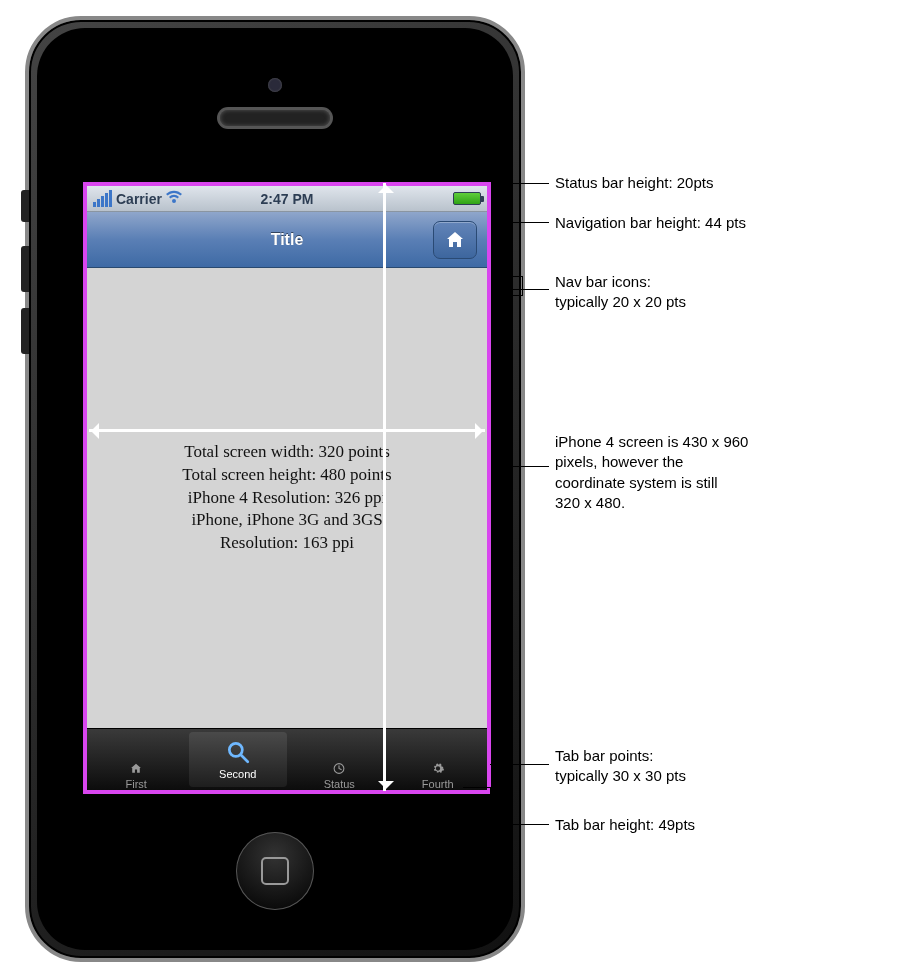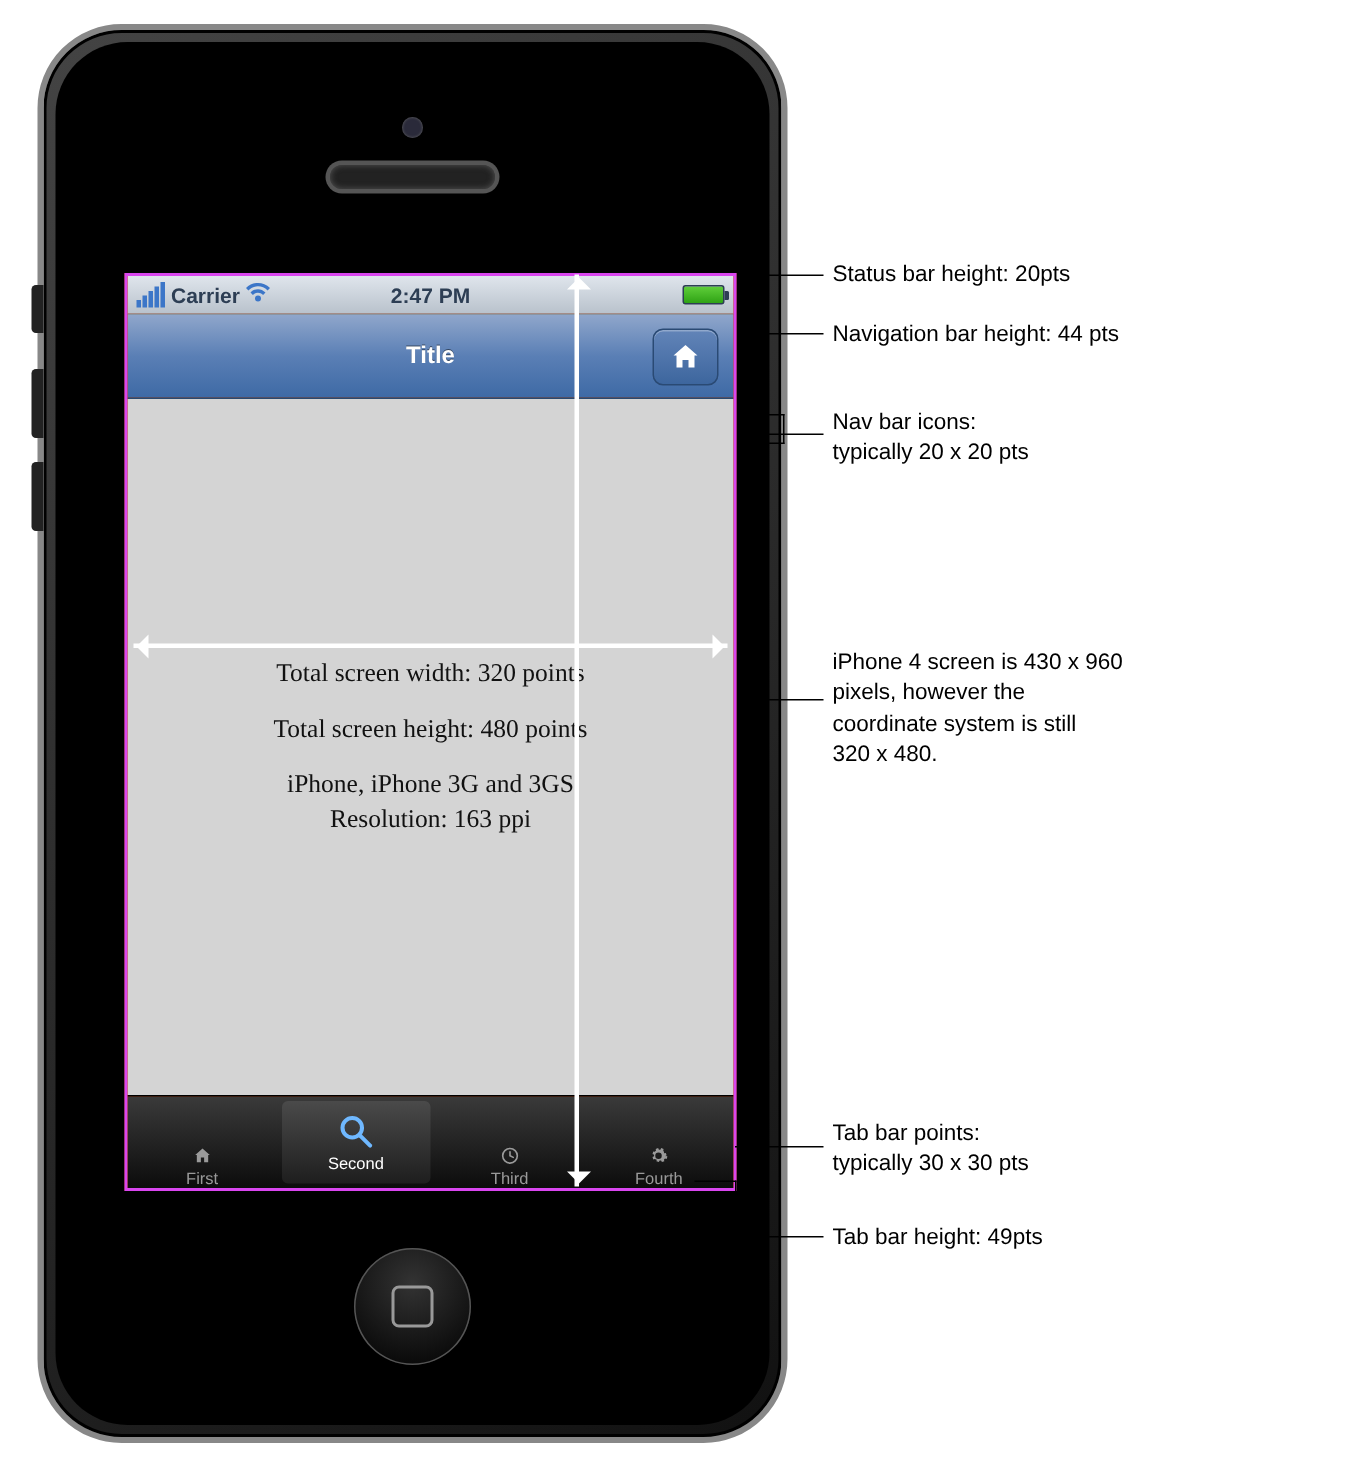--- a/index.html
+++ b/index.html
@@ -77,22 +77,22 @@
   .sidebtn.vup { left:-8px; top:226px; width:8px; height:46px; border-radius:3px 0 0 3px;}
   .sidebtn.vdn { left:-8px; top:288px; width:8px; height:46px; border-radius:3px 0 0 3px;}
 
   
   .screen {
     position: absolute;
     top: 154px;
     left: 46px;
     width: 408px;
     height: 612px;
-    background: #c2410c;
-    border: 2px solid #d946ef;
+    background: #404040;
+    border: 4px solid #d946ef;
     overflow: hidden;
   }
   
   .statusbar {
     height: 26px;
     background: linear-gradient(#dfe5ec,#b9c2cc);
     border-bottom: 1px solid #8a95a1;
     display:flex; align-items:center;
     font-size:14px; font-weight:bold; color:#2d3e54;
     padding:0 6px;
@@ -138,21 +138,20 @@
     border:1px solid #2a4a74;
     border-radius:7px;
     box-shadow: inset 0 1px 0 rgba(255,255,255,.3);
     display:flex; align-items:center; justify-content:center;
   }
   
   .content {
     height: calc(100% - 26px - 56px - 62px);
     background:#d4d4d4;
     display:flex; flex-direction:column; align-items:center; justify-content:center;
-    gap:14px;
     font-family: Georgia, serif;
     font-size:17px;
     color:#111;
     text-align:center;
     padding:0 24px;
     position:relative;
   }
   .content p { line-height:1.35; }
 
   
@@ -269,20 +268,21 @@
           <span class="navhome">
             <svg width="20" height="20" viewBox="0 0 20 20">
               <path fill="#fff" d="M10 2l8 7h-2v8h-4v-5H8v5H4v-8H2l8-7z"></path>
             </svg>
           </span>
         </div>
 
         <div class="content">
           <p>Total screen width: 320 points</p>
           <p>Total screen height: 480 points</p>
+          <p>iPhone 4 Resolution: 326 ppi</p>
           <p>
             <span>iPhone, iPhone 3G and 3GS</span><br>
             <span>Resolution: 163 ppi</span>
           </p>
         </div>
 
         <div class="tabbar">
           <div class="tab">
             <svg viewBox="0 0 24 24">
                 <path fill="#9a9a9a" d="M12 3l9 8h-2v9h-5v-6H10v6H5v-9H3l9-8z"></path>
@@ -294,21 +294,21 @@
                 <circle cx="10" cy="10" r="6" fill="none" stroke="#6fb8ff" stroke-width="2.5"></circle>
                 <line x1="15" y1="15" x2="21" y2="21" stroke="#6fb8ff" stroke-width="2.5" stroke-linecap="round"></line>
               </svg>
             <span>Second</span>
           </div>
           <div class="tab">
             <svg viewBox="0 0 24 24">
                 <circle cx="12" cy="12" r="9" fill="none" stroke="#9a9a9a" stroke-width="2"></circle>
                 <path d="M12 7v5l4 2" fill="none" stroke="#9a9a9a" stroke-width="2" stroke-linecap="round"></path>
               </svg>
-            <span>Third</span>
+            <span>Status</span>
           </div>
           <div class="tab">
             <svg viewBox="0 0 24 24">
                 <path fill="#9a9a9a" d="M12 8a4 4 0 100 8 4 4 0 000-8zm9 4l2 1-1 3-2-.5a7 7 0 01-1.3 1.3l.5 2-3 1-1-2a7 7 0 01-1.8 0l-1 2-3-1 .5-2A7 7 0 017.6 16L5.6 16.5l-1-3 2-1a7 7 0 010-1.8l-2-1 1-3 2 .5A7 7 0 019 5.6L8.5 3.6l3-1 1 2a7 7 0 011.8 0l1-2 3 1-.5 2A7 7 0 0119 9l2-.5 1 3-2 1a7 7 0 010 .5z"></path>
               </svg>
             <span>Fourth</span>
           </div>
         </div>
 
       </div>

